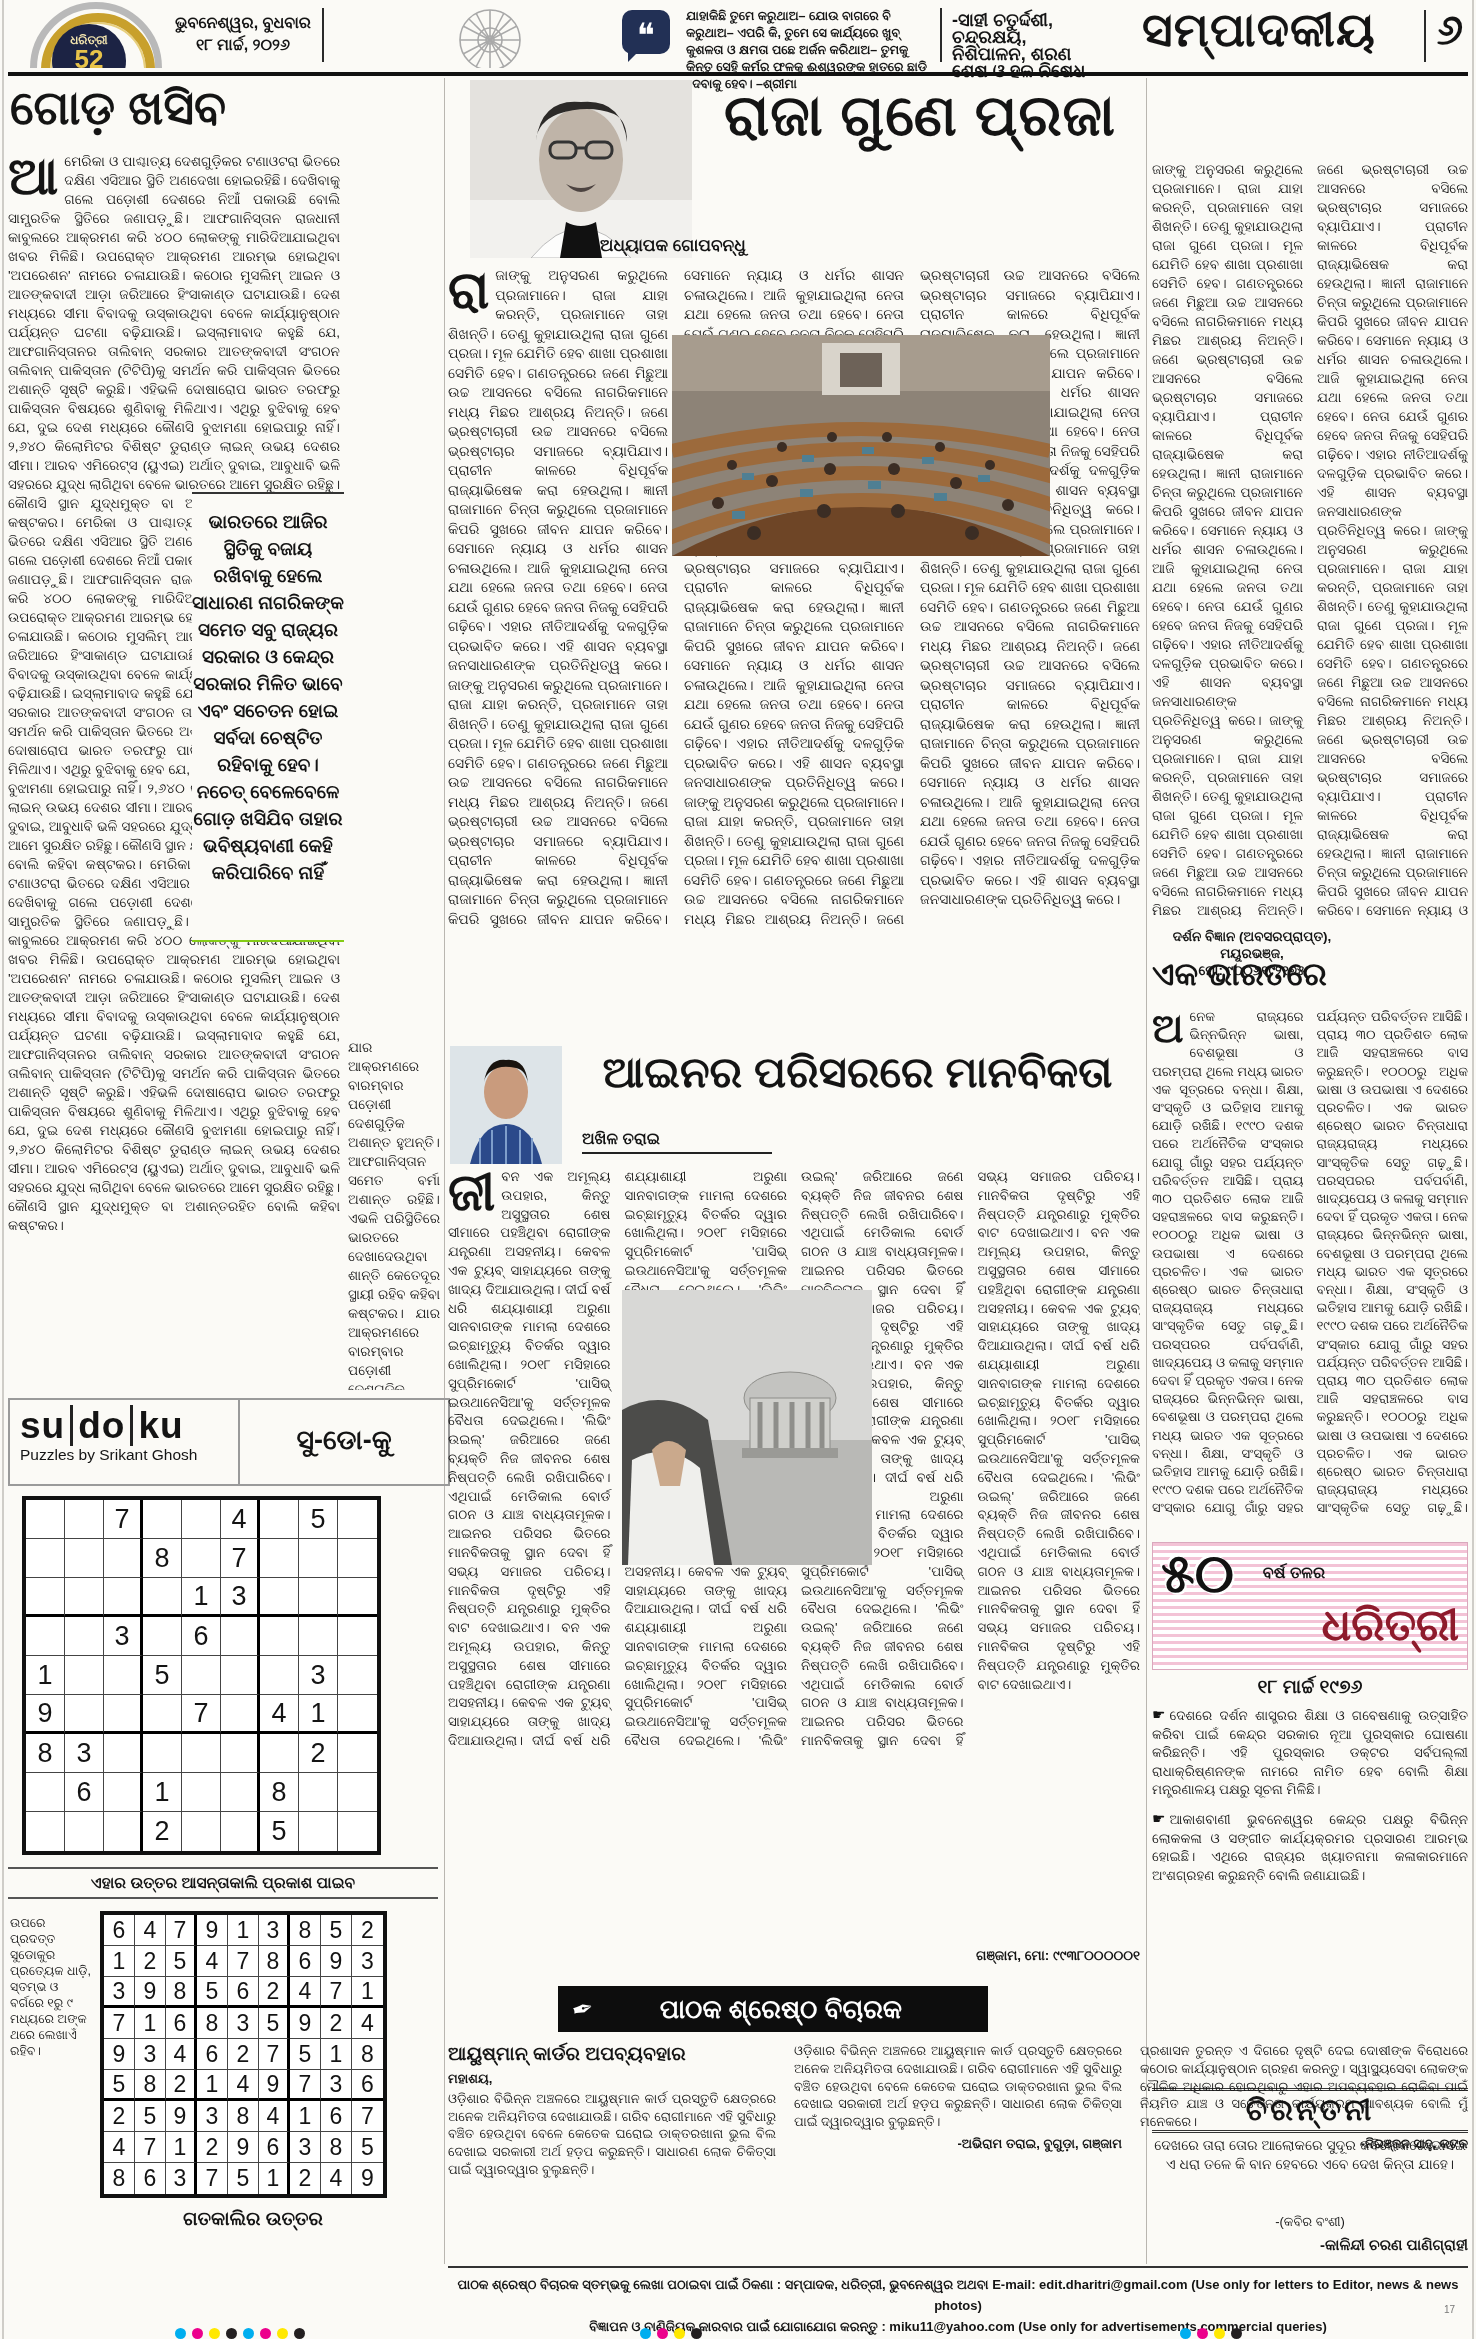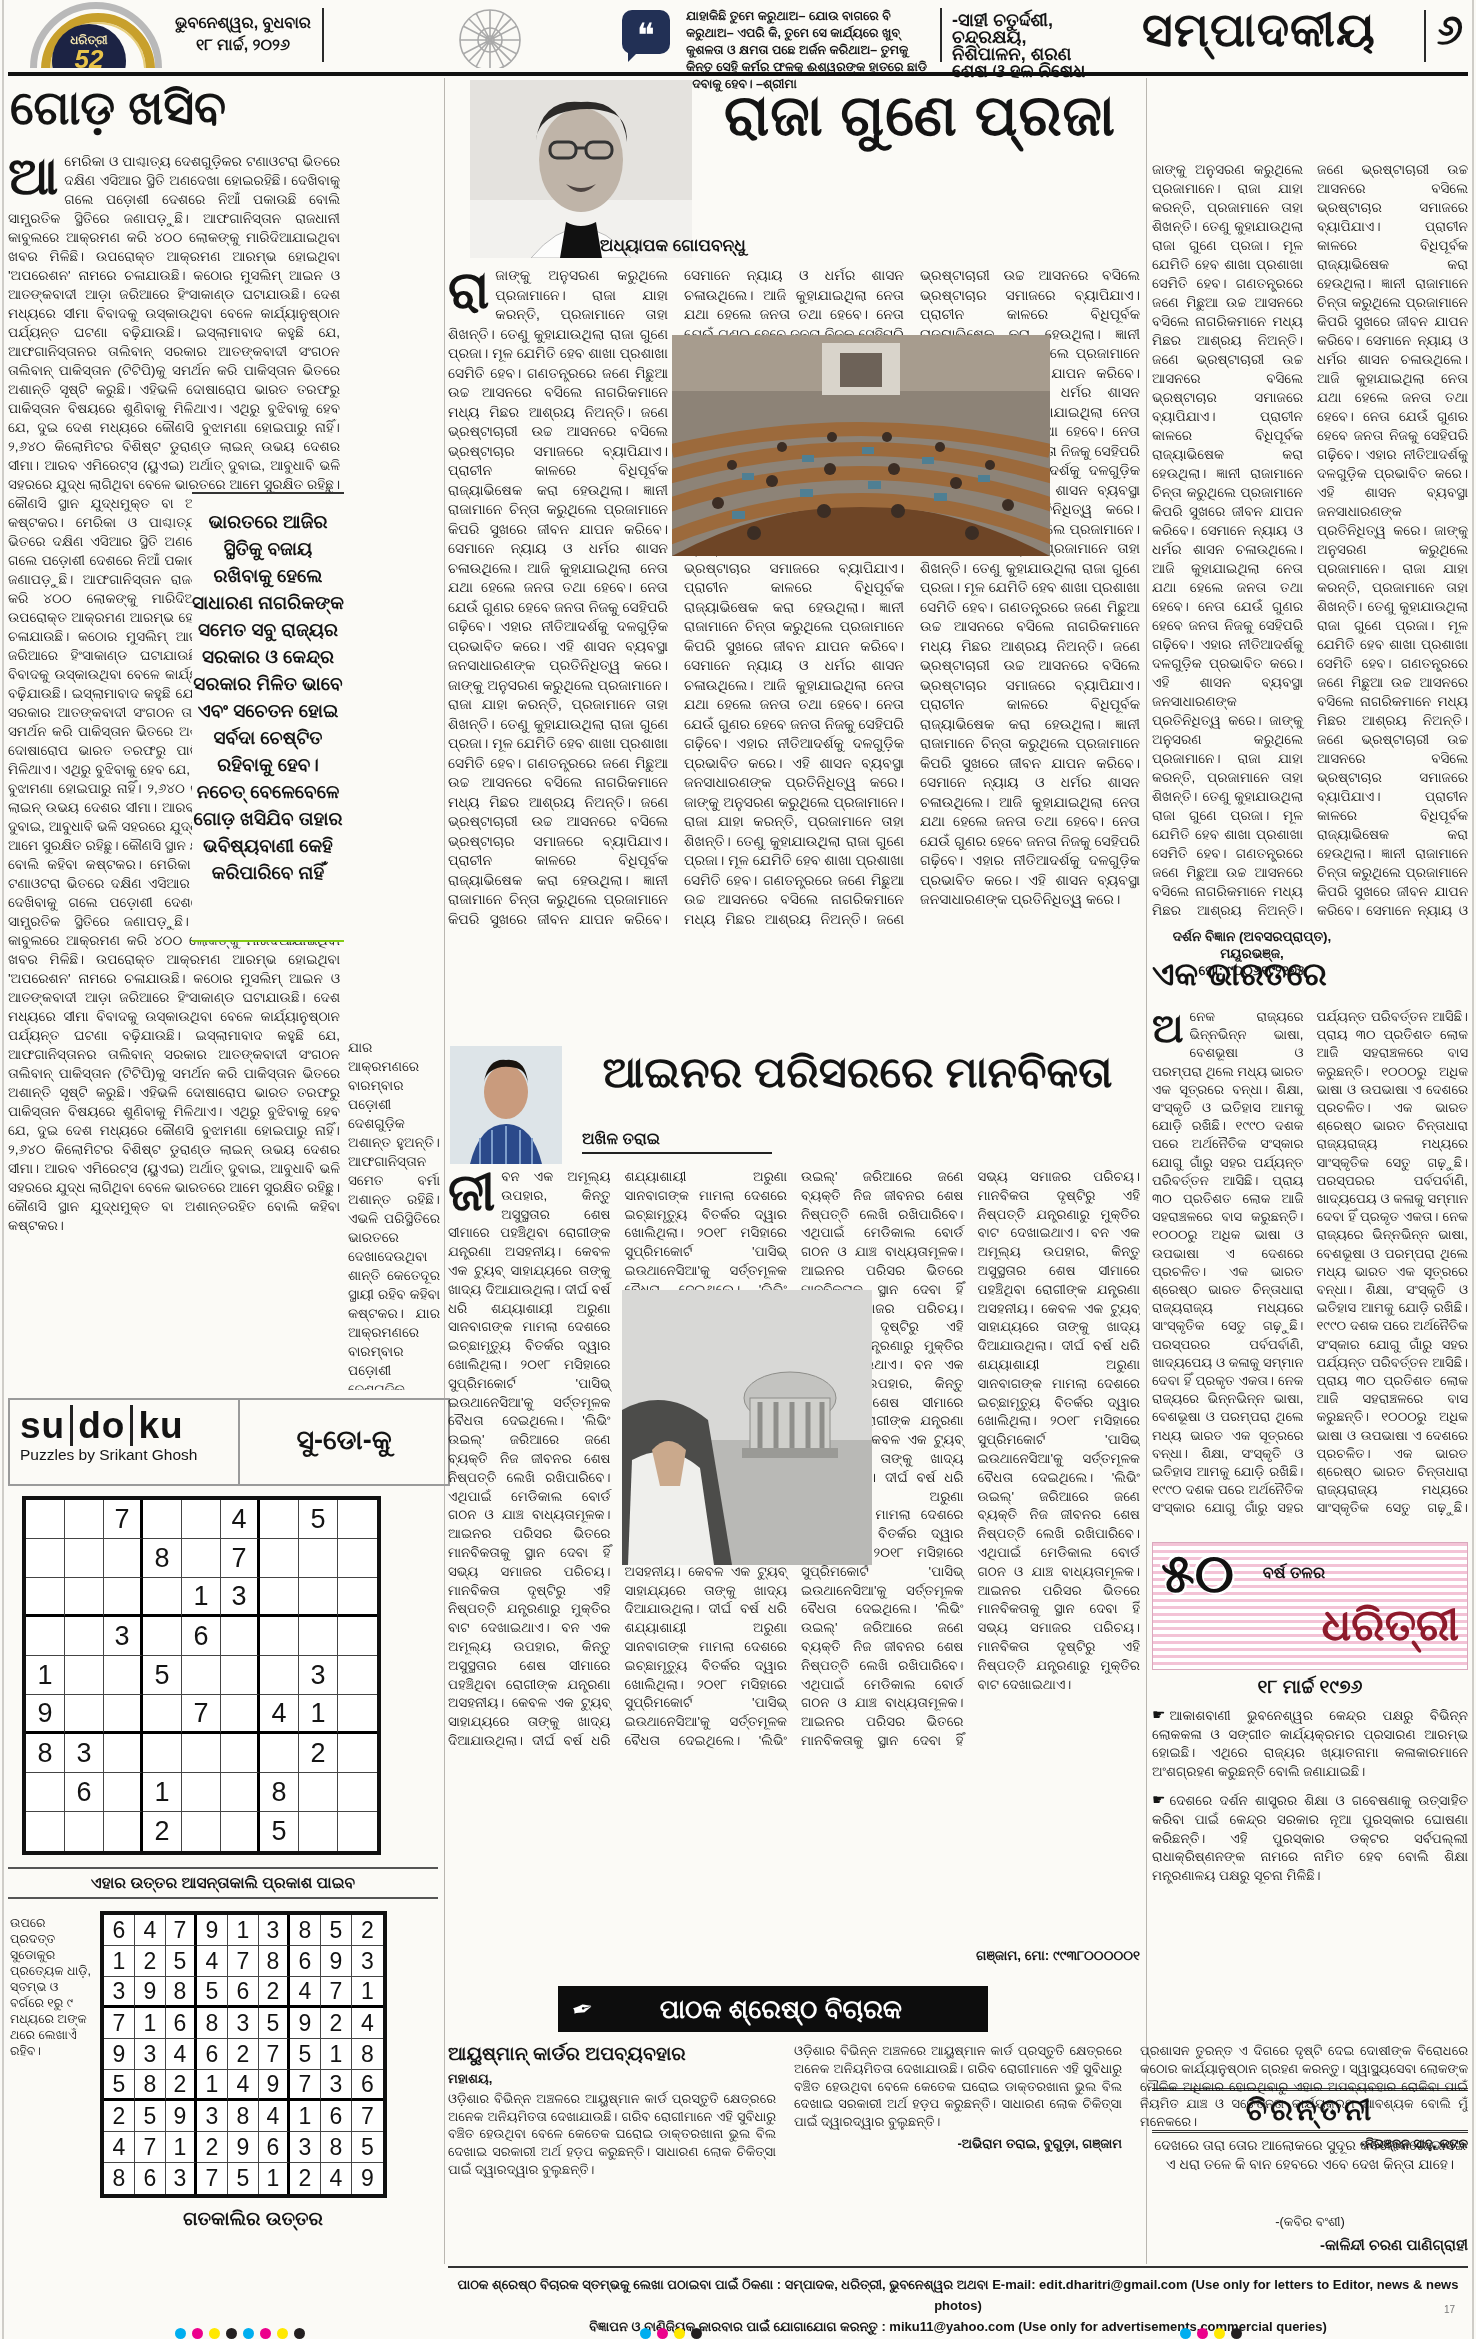--- a/index.html
+++ b/index.html
@@ -11,21 +11,21 @@
   
   .edge{position:absolute;top:0;bottom:0;width:2px;background:#cfcdc8;}
   
   #masthead{left:0;top:0;width:1476px;height:70px;}
   .vline{position:absolute;width:2px;background:#2a2a2a;}
   #logo-badge{left:14px;top:2px;width:152px;height:66px;overflow:hidden;}
   .badge-arc{position:absolute;width:118px;height:118px;border:7px solid #b9b9b9;border-radius:50%;top:0px;left:16px;}
   .badge-wreath{position:absolute;width:96px;height:96px;border:9px solid #c8a02c;border-radius:50%;top:11px;left:27px;box-shadow:0 0 0 2px #e7cf7e inset;}
   .badge-core{position:absolute;width:74px;height:74px;background:#1c2344;border-radius:50%;top:22px;left:38px;text-align:center;}
   .badge-core .nm{display:block;color:#f5e6b0;font-size:12px;font-weight:bold;margin-top:9px;}
-  .badge-core .big{display:block;color:#e8c34a;font-size:26px;font-weight:bold;line-height:24px;font-style:italic;}
+  .badge-core .big{display:block;color:#e8c34a;font-size:26px;font-weight:bold;line-height:24px;}
   #date-block{left:168px;top:12px;width:150px;text-align:center;font-weight:bold;font-size:16px;line-height:22px;}
   #rosette{left:438px;top:2px;width:104px;height:66px;}
   #quote-icon{left:622px;top:10px;width:48px;height:44px;background:#223055;border-radius:10px;color:#fff;
               font-size:34px;line-height:50px;text-align:center;}
   #quote-icon:after{content:"";position:absolute;left:6px;bottom:-8px;border:8px solid transparent;border-top-color:#223055;border-left-color:#223055;}
   #mast-quote{left:686px;top:8px;width:252px;font-size:12.5px;line-height:17px;font-weight:bold;}
   #panchanga{left:952px;top:12px;width:142px;font-size:18px;line-height:17px;font-weight:bold;}
   #section-title{left:1098px;top:2px;width:322px;font-size:47px;font-weight:bold;text-align:center;letter-spacing:1px;}
   #page-num{left:1428px;top:6px;width:44px;font-size:42px;font-weight:bold;text-align:center;}
   #mast-rule{left:8px;top:72px;width:1460px;height:4px;background:#111;}
@@ -468,22 +468,22 @@
 
   <div id="fifty" class="abs">
     <div class="row1">
       <span class="n50">୫୦</span>
       <span class="tala">ବର୍ଷ ତଳର</span>
     </div>
     <div class="dlogo">ଧରିତ୍ରୀ</div>
   </div>
   <div id="fifty-date" class="abs">୧୮ ମାର୍ଚ୍ଚ ୧୯୭୬</div>
   <div id="fifty-items" class="abs just hideover">
+    <p><span class="pointer">☛</span><span>ଦେଶରେ ଦର୍ଶନ ଶାସ୍ତ୍ରର ଶିକ୍ଷା ଓ ଗବେଷଣାକୁ ଉତ୍ସାହିତ କରିବା ପାଇଁ କେନ୍ଦ୍ର ସରକାର ନୂଆ ପୁରସ୍କାର ଘୋଷଣା କରିଛନ୍ତି। ଏହି ପୁରସ୍କାର ଡକ୍ଟର ସର୍ବପଲ୍ଲୀ ରାଧାକ୍ରିଷ୍ଣନଙ୍କ ନାମରେ ନାମିତ ହେବ ବୋଲି ଶିକ୍ଷା ମନ୍ତ୍ରଣାଳୟ ପକ୍ଷରୁ ସୂଚନା ମିଳିଛି।</span></p>
     <p><span class="pointer">☛</span><span>ଆକାଶବାଣୀ ଭୁବନେଶ୍ୱର କେନ୍ଦ୍ର ପକ୍ଷରୁ ବିଭିନ୍ନ ଲୋକକଳା ଓ ସଙ୍ଗୀତ କାର୍ଯ୍ୟକ୍ରମର ପ୍ରସାରଣ ଆରମ୍ଭ ହୋଇଛି। ଏଥିରେ ରାଜ୍ୟର ଖ୍ୟାତନାମା କଳାକାରମାନେ ଅଂଶଗ୍ରହଣ କରୁଛନ୍ତି ବୋଲି ଜଣାଯାଇଛି।</span></p>
-    <p><span class="pointer">☛</span><span>ଦେଶରେ ଦର୍ଶନ ଶାସ୍ତ୍ରର ଶିକ୍ଷା ଓ ଗବେଷଣାକୁ ଉତ୍ସାହିତ କରିବା ପାଇଁ କେନ୍ଦ୍ର ସରକାର ନୂଆ ପୁରସ୍କାର ଘୋଷଣା କରିଛନ୍ତି। ଏହି ପୁରସ୍କାର ଡକ୍ଟର ସର୍ବପଲ୍ଲୀ ରାଧାକ୍ରିଷ୍ଣନଙ୍କ ନାମରେ ନାମିତ ହେବ ବୋଲି ଶିକ୍ଷା ମନ୍ତ୍ରଣାଳୟ ପକ୍ଷରୁ ସୂଚନା ମିଳିଛି।</span></p>
   </div>
 
   <div id="chira-head" class="abs">ଚିରନ୍ତନୀ</div>
   <div id="chira-text" class="abs">ଦେଖରେ ତାରା ତୋର ଆଲୋକରେ ସୁଦୂର କବିଲୋକରେ ଭାସଇ ଏ ଧରା ତଳେ କି ବାନ ହେବରେ ଏବେ ଦେଖ କିନ୍ତା ଯାହେ।</div>
   <div id="chira-a1" class="abs">-(କବିର ବଂଶୀ)</div>
   <div id="chira-a2" class="abs">-କାଳିନ୍ଦୀ ଚରଣ ପାଣିଗ୍ରାହୀ</div>
 
   <div id="letters-banner" class="abs">
     <span id="pen-icon">✒</span>
     <span class="t">ପାଠକ ଶ୍ରେଷ୍ଠ ବିଚାରକ</span>

